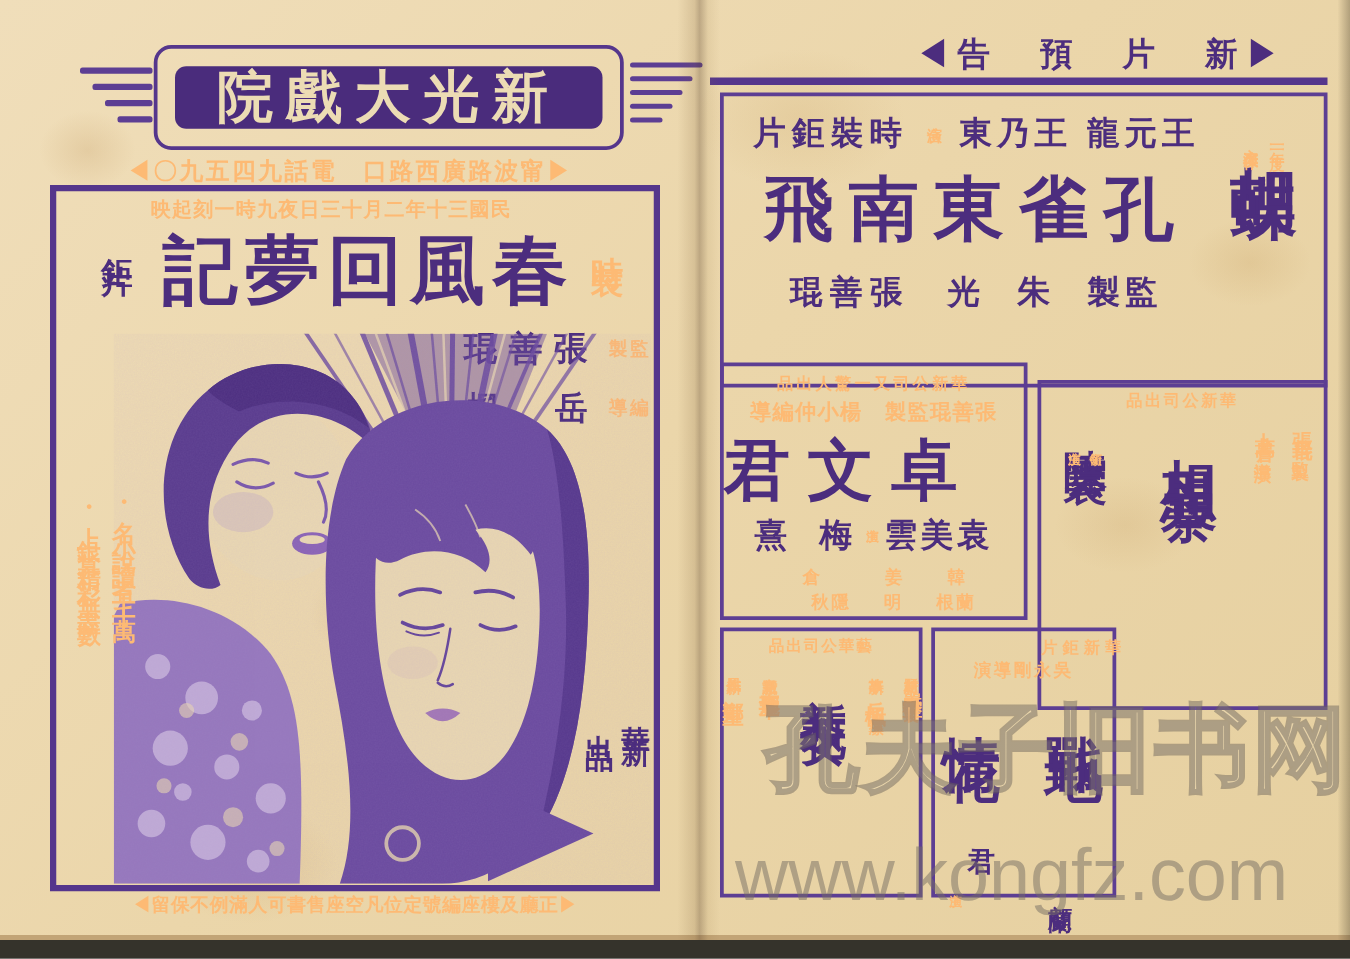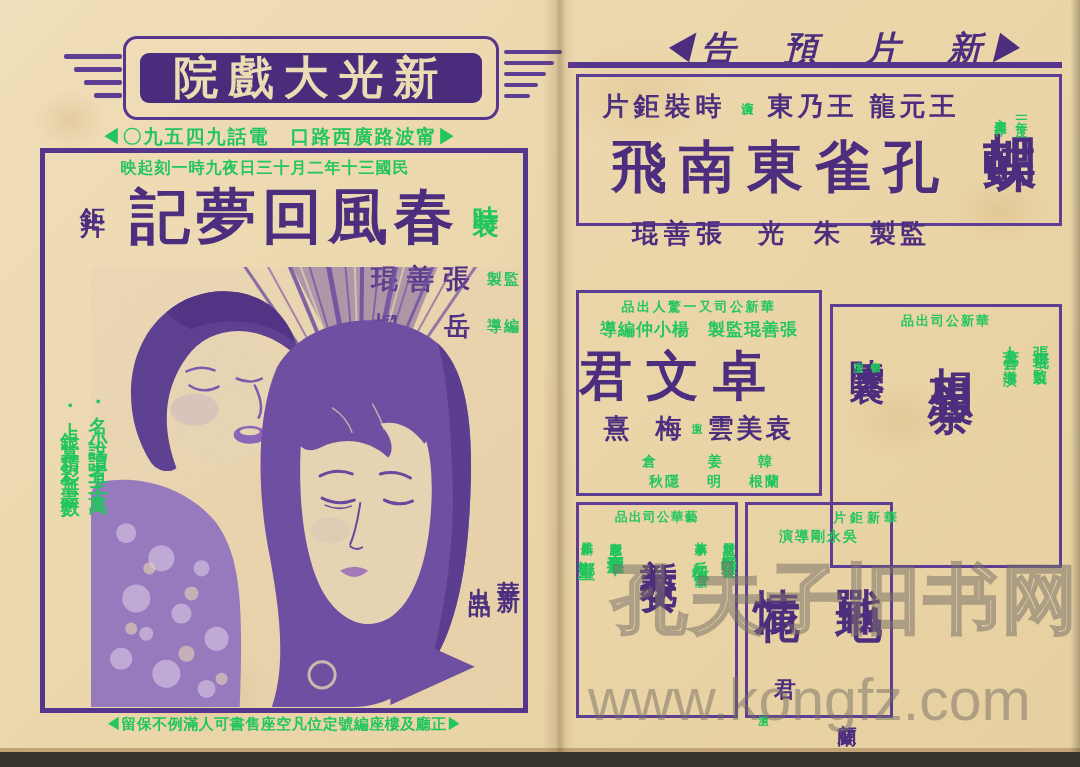--- a/index.html
+++ b/index.html
@@ -14,21 +14,21 @@
       radial-gradient(ellipse 100px 70px at 200px 690px, rgba(175,125,60,0.16), transparent 70%),
       radial-gradient(ellipse 80px 55px at 900px 420px, rgba(175,125,60,0.12), transparent 70%),
       linear-gradient(135deg,#f0deba 0%,#ebd6aa 48%,#e6d0a0 100%);}
   #paper-bottom-edge{position:absolute;left:0;top:748px;width:1080px;height:4px;background:#c2a476;}
   #fold{position:absolute;left:542px;top:0;width:34px;height:752px;
     background:linear-gradient(to right,rgba(120,90,50,0) 0%,rgba(120,90,50,0.18) 40%,rgba(90,65,40,0.32) 52%,rgba(140,110,60,0.10) 72%,rgba(120,90,50,0) 100%);}
   #right-edge{position:absolute;right:0;top:0;width:10px;height:752px;
     background:linear-gradient(to right,rgba(70,60,40,0),rgba(70,60,40,0.35));}
   .abs{position:absolute;}
   .v{writing-mode:vertical-rl;text-orientation:upright;}
-  .ink{color:#22c55e;}
+  .ink{color:#fdba74;}
   .dark{color:#4c2d7e;}
   .b{font-weight:bold;}
   .b9{font-weight:900;}
   
   #theater-box{left:123px;top:36px;width:376px;height:84px;border:3px solid #55368c;border-radius:14px;padding:14px;box-sizing:border-box;}
   #theater-inner{width:100%;height:100%;background:#4a2c7c;border-radius:9px;display:flex;align-items:center;justify-content:center;
      color:#ecdcb4;font-size:45px;font-weight:900;letter-spacing:10px;}
   .line{background:#5d3e93;height:5px;border-radius:2px;}
   
   #frame{left:40px;top:148px;width:488px;height:565px;border:5px solid #55368c;box-sizing:border-box;}
@@ -182,24 +182,24 @@
 
     <div class="abs v b ink" style="left:12px;top:242px;font-size:19px;letter-spacing:11px;">・上銀幕精彩無盡數・</div>
     <div class="abs v b ink" style="left:40px;top:238px;font-size:19px;letter-spacing:11px;">・名小說讀者千千萬・</div>
 
     <div class="abs v b9 dark" style="left:420px;top:416px;font-size:23px;letter-spacing:8px;">出品</div>
     <div class="abs v b9 dark" style="left:449px;top:409px;font-size:23px;letter-spacing:8px;">華新</div>
   </div>
 
   <div class="abs b ink" style="left:40px;top:715px;width:488px;text-align:center;font-size:15px;letter-spacing:0.5px;">◀留保不例滿人可書售座空凡位定號編座樓及廳正▶</div>
 
-  <div class="abs b9 dark" style="left:660px;top:26px;width:370px;text-align:center;font-size:34px;letter-spacing:7px;font-style:italic;">◀告　預　片　新▶</div>
+  <div class="abs b9 dark" style="left:660px;top:26px;width:370px;text-align:right;font-size:26px;letter-spacing:7px;">◀告　預　片　新▶</div>
   <div class="abs" style="left:568px;top:62px;width:494px;height:6px;background:#55368c;"></div>
 
-  <div class="abs rbox" style="left:576px;top:74px;width:486px;height:152px;">
+  <div class="abs rbox" style="left:576px;top:74px;width:486px;height:236px;">
     <div class="abs" style="left:8px;top:12px;width:388px;">
       <div style="display:flex;justify-content:center;align-items:flex-start;gap:12px;">
         <span class="b dark" style="font-size:26px;letter-spacing:5px;">片鉅裝時</span>
         <span class="v b ink" style="font-size:12px;margin-top:3px;">合演</span>
         <span class="b dark" style="font-size:26px;letter-spacing:4px;">東乃王</span>
         <span class="b dark" style="font-size:26px;letter-spacing:4px;">龍元王</span>
       </div>
       <div class="b9 dark" style="margin-top:6px;text-align:center;font-size:56px;letter-spacing:12px;white-space:nowrap;">飛南東雀孔</div>
       <div style="display:flex;justify-content:center;gap:30px;margin-top:10px;">
         <span class="b9 dark" style="font-size:26px;letter-spacing:6px;">琨善張</span>

